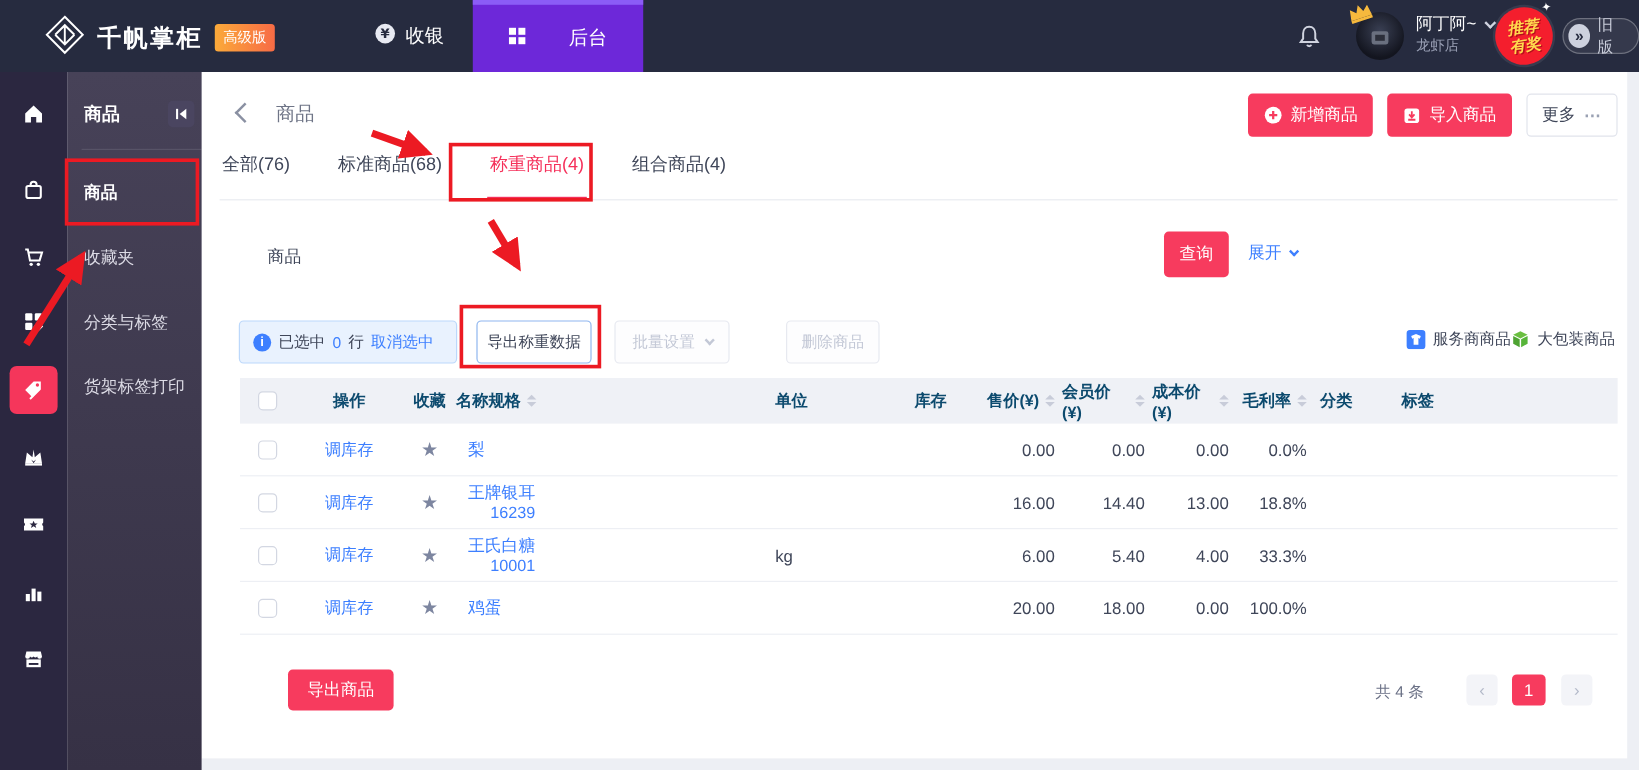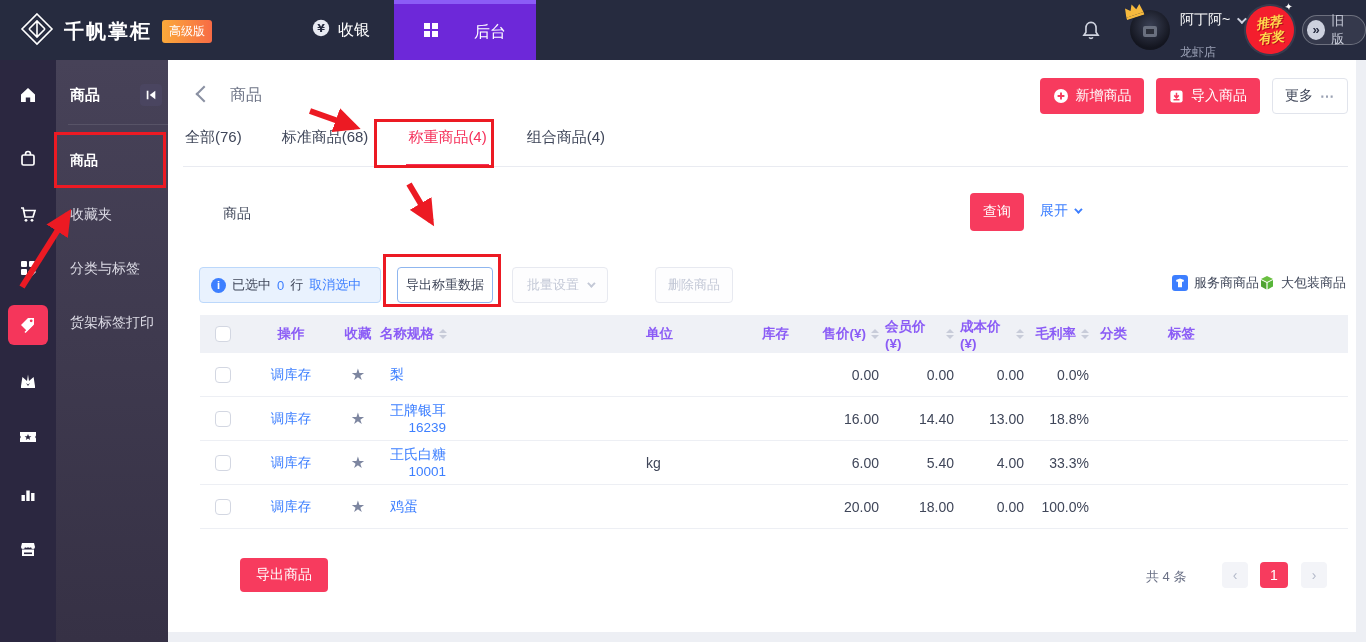--- a/index.html
+++ b/index.html
@@ -2,35 +2,35 @@
 <html><head>
 <meta charset="utf-8">
 <style>
   * { margin:0; padding:0; box-sizing:border-box; }
   html,body { width:1366px; height:642px; overflow:hidden; }
   body { font-family:"Liberation Sans","DejaVu Sans",sans-serif; background:#edeff4; position:relative; color:#3f4659; }
   a { text-decoration:none; cursor:pointer;text-align:right; }
 
   
   .topbar { position:absolute; left:0; top:0; width:1366px; height:60px; background:#262b3f; z-index:5; }
-  .brand { position:absolute; left:20px; top:12px; display:flex; align-items:center; gap:10px; }
+  .brand { position:absolute; left:37px; top:12px; display:flex; align-items:center; gap:10px; }
   .brand-name { color:#fff; font-size:20px; font-weight:bold; letter-spacing:2px; }
   .brand-badge { background:linear-gradient(90deg,#fbaa3a,#f76b45); color:#fff; font-size:12px; padding:3px 7px; border-radius:3px; }
   .topnav { position:absolute; left:288px; top:0; height:60px; display:flex; align-items:stretch; }
   .topnav-item { display:flex; align-items:center; gap:8px; padding:0 24px; color:#fff; font-size:16px; cursor:pointer; }
   .topnav-item.active { background:#6d28d9; border-top:4px solid #8b5cf6; padding:0 30px;gap:36px; }
   .bell { position:absolute; left:1080px; top:19px; cursor:pointer; }
   .avatar-wrap { position:absolute; left:1130px; top:10px; width:40px; height:40px; }
   .avatar { width:40px; height:40px; border-radius:50%; background:radial-gradient(circle at 50% 40%, #3a4054 0%, #13151f 70%); overflow:hidden; position:relative; }
   .avatar .ph1 { position:absolute; left:13px; top:16px; width:14px; height:11px; background:#6a707f; border-radius:2px; }
   .avatar .ph2 { position:absolute; left:16px; top:19px; width:8px; height:5px; background:#2c2f3a; }
   .crown-badge { position:absolute; left:-7px; top:-8px; transform:rotate(-18deg); }
   .user-meta { position:absolute; left:1180px; top:11px; }
   .user-name { color:#fff; font-size:14px; display:flex; align-items:center; gap:7px; cursor:pointer; }
-  .user-store { color:#9aa0b5; font-size:12px; margin-top:15px; }
+  .user-store { color:#9aa0b5; font-size:12px; margin-top:1px; }
   .chev-down { width:7px; height:7px; border-right:2px solid #cfd3df; border-bottom:2px solid #cfd3df; transform:rotate(45deg) translateY(-2px); display:inline-block; }
   .promo { position:absolute; left:1246px; top:6px; width:48px; height:48px; border-radius:50%; background:#f41e2d; transform:rotate(-8deg); display:flex; flex-direction:column; align-items:center; justify-content:center; cursor:pointer; box-shadow:0 0 0 2px rgba(255,255,255,.08); }
   .promo span { color:#ffd94d; font-size:13px; font-weight:bold; font-style:italic; line-height:15px; text-shadow:1px 1px 0 #b40f1c; }
   .promo .spark { position:absolute; right:-2px; top:-4px; color:#fff; font-size:10px; font-style:normal; text-shadow:none; }
   .legacy { position:absolute; left:1302px; top:15px; height:30px; border:1px solid rgba(255,255,255,.28); background:rgba(255,255,255,.07); border-radius:15px; display:flex; align-items:center; gap:6px; padding:0 10px 0 4px; cursor:pointer; }
   .legacy .circ { width:20px; height:20px; border-radius:50%; background:#cdd1de; color:#262b3f; font-weight:bold; font-size:13px; line-height:19px; text-align:center; }
   .legacy .txt { color:#c9cdda; font-size:13px; }
 
   
   .rail { position:absolute; left:0; top:60px; width:56px; height:582px; background:#2b2740; z-index:4; }
@@ -72,21 +72,21 @@
   .btn-disabled { background:#fdfdfe; border:1px solid #e7e9f0; color:#c3c8d6; font-size:13px; }
   .btn-batch { position:absolute; left:344px; top:207px; width:96px; height:36px; gap:8px;text-align:center; }
   .btn-batch .chev { width:6px; height:6px; border-right:2px solid #c3c8d6; border-bottom:2px solid #c3c8d6; transform:rotate(45deg) translateY(-2px); }
   .btn-del { position:absolute; left:487px; top:207px; width:78px; height:36px; }
   .right-links { position:absolute; right:10px; top:214px; display:flex; align-items:center; }
   .right-link { display:flex; align-items:center; gap:6px; font-size:13px; color:#3f4659; cursor:pointer; }
 
   
   .table { position:absolute; left:32px; top:255px; width:1148px; }
   .thead, .trow { display:grid; grid-template-columns:46px 90px 44px 260px 65px 90px 90px 75px 70px 65px 65px 1fr; align-items:center; }
-  .thead { height:38px; background:#eff1f6; font-size:13.5px; font-weight:bold; color:#8b5cf6; }
+  .thead { height:38px; background:#eff1f6; font-size:13.5px; font-weight:bold; color:#0c4a6e; }
   .trow { height:44px; border-bottom:1px solid #edeff4; font-size:14px; }
   .cell { display:flex; align-items:center; }
   .cc { justify-content:center; }
   .cr { justify-content:flex-end; padding-right:6px; }
   .cell.name-col { padding-left:10px; }
   .checkbox { width:16px; height:16px; border:1.5px solid #d3d7e2; border-radius:4px; background:#fff; cursor:pointer; }
   .link { color:#3d7fff; font-size:13.5px; }
   .star { color:#7d86a0; font-size:16px; cursor:pointer; }
   .pname { line-height:17px; font-size:14px; }
   .pname .code { display:block; font-size:13.5px; }

